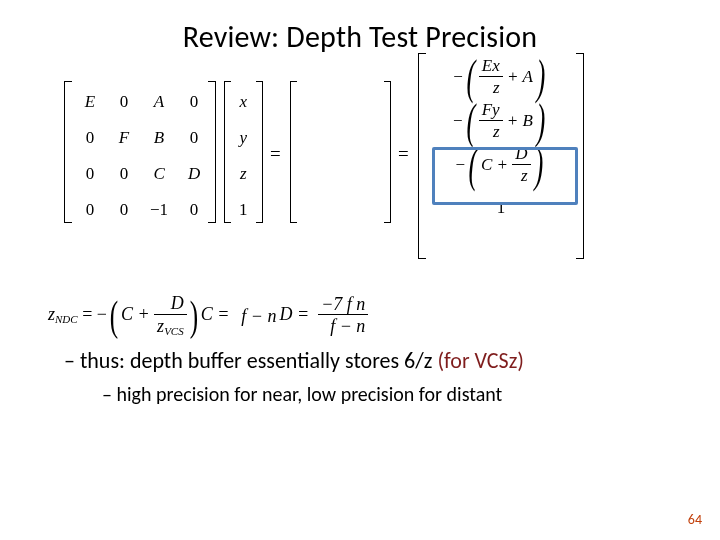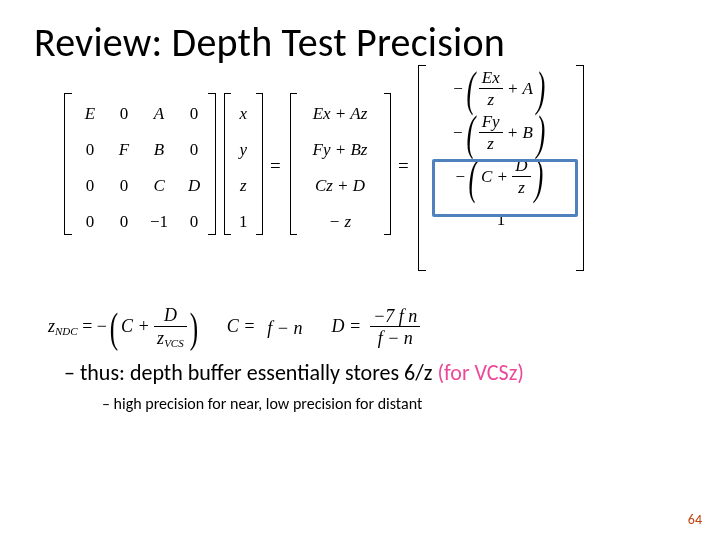--- a/index.html
+++ b/index.html
@@ -1,47 +1,47 @@
 <!DOCTYPE html>
 <html><head>
 <meta charset="utf-8">
 <style>
   html,body{margin:0;padding:0}
   body{width:720px;height:540px;background:#fff;font-family:Calibri,Arial,sans-serif;color:#000;position:relative;overflow:hidden}
   .slide{padding:18px 34px 0 34px}
-  h1{font-size:40px;font-weight:400;text-align:left;margin:0 0 14px 0;letter-spacing:.2px}
+  h1{font-size:30px;font-weight:400;text-align:center;margin:0 0 14px 0;letter-spacing:.2px}
   .b1{font-size:22px;line-height:1.15;margin:0 0 4px 0;padding-left:48px;text-indent:-18px}
   .b1::before{content:"– ";}
-  .b2{font-size:16px;margin:8px 0 0 0;padding-left:86px;text-indent:-18px}
+  .b2{font-size:20px;margin:8px 0 0 0;padding-left:86px;text-indent:-18px}
   .b2::before{content:"– ";}
   .u{text-decoration:underline}
   .eqwrap{position:relative;height:210px;margin:6px 0 14px 0}
   .math{font-family:'Times New Roman',Times,serif}
   .i{font-style:italic}
   
   .br{position:absolute;display:inline-block}
   .brL{border-left:1.5px solid #000;border-top:1.5px solid #000;border-bottom:1.5px solid #000}
   .brR{border-right:1.5px solid #000;border-top:1.5px solid #000;border-bottom:1.5px solid #000}
   .mtx{position:absolute;font-size:17px;line-height:34px;text-align:center}
   .mtx td{padding:0 8px;font-family:'Times New Roman',serif;font-style:italic;min-width:16px}
   .mtx td.n{font-style:normal}
   .vec{position:absolute;font-size:17px;line-height:34px;text-align:center}
   .vec td{padding:0 6px;font-family:'Times New Roman',serif;font-style:italic}
   .rveccell{font-family:'Times New Roman',serif;font-style:italic;font-size:17px;height:44px;display:flex;align-items:center;justify-content:center}
   .eq{position:absolute;font-family:'Times New Roman',serif;font-size:19px}
-  .frac{display:inline-block;vertical-align:middle;text-align:center}
+  .frac{display:inline-block;vertical-align:middle;text-align:right}
   .frac .n{display:block;border-bottom:1.2px solid #000;padding:0 3px;line-height:1.15}
   .frac .d{display:block;padding:0 3px;line-height:1.25}
   .paren{font-size:42px;line-height:0;vertical-align:-10px;display:inline-block;font-weight:100;transform:scaleX(.6)}
   .bigparen{font-size:48px;line-height:0;vertical-align:-12px;display:inline-block;transform:scaleX(.55)}
   .minus{font-style:normal}
   .hl{position:absolute;border:3px solid #4f81bd;border-radius:2px}
   .pagenum{position:absolute;right:18px;bottom:12px;font-size:14px;color:#c2410c}
   
-  .frow{font-family:'Times New Roman',serif;font-size:18px;display:flex;align-items:center;gap:26px;margin:2px 0 10px 14px}
+  .frow{font-family:'Times New Roman',serif;font-size:18px;display:flex;align-items:center;margin:2px 0 10px 14px}
   .sub{font-size:11px;font-style:italic;vertical-align:-3px}
 </style>
 </head>
 <body>
 
 <div class="slide">
   <h1>Review: Depth Test Precision</h1>
 
 
   <div class="eqwrap math">
@@ -93,36 +93,20 @@
       <tr>
             <td style="font-style:normal">1</td>
           </tr>
     </tbody>
       </table>
 
     <div class="eq" style="left:236px;top:74px;font-style:normal">=</div>
 
     <div class="br brL" style="left:256px;top:12px;width:6px;height:140px"></div>
     <div class="br brR" style="left:350px;top:12px;width:6px;height:140px"></div>
-    <table class="vec" style="left:263px;top:14px;width:86px">
-      <tbody>
-          <tr>
-            <td>Ex + Az</td>
-          </tr>
-      <tr>
-            <td>Fy + Bz</td>
-          </tr>
-      <tr>
-            <td>Cz + D</td>
-          </tr>
-      <tr>
-            <td>− z</td>
-          </tr>
-    </tbody>
-      </table>
 
     <div class="eq" style="left:364px;top:74px;font-style:normal">=</div>
 
     <div class="br brL" style="left:384px;top:-16px;width:7px;height:204px"></div>
     <div class="br brR" style="left:542px;top:-16px;width:7px;height:204px"></div>
 
     <div style="position:absolute;left:392px;top:-14px;width:150px">
       <div class="rveccell">
         <span class="minus">−</span><span class="bigparen">(</span>
         <span class="frac">
@@ -164,18 +148,18 @@
       <span class="i">C =</span>&nbsp;
       <span class="frac"><span class="d i">f − n</span></span>
     </span>
     <span>
       <span class="i">D =</span>&nbsp;
       <span class="frac"><span class="n i">−7 f n</span><span class="d i">f − n</span></span>
     </span>
   </div>
 
   <p class="b1">
-    <span>thus: depth buffer essentially stores 6/z </span><span style="color:#ec4899">(for VCSz)</span>
+    <span>thus: depth buffer essentially stores 6/z </span><span style="color:#7f1d1d">(for VCSz)</span>
   </p>
   <p class="b2">high precision for near, low precision for distant</p>
 </div>
 
 <div class="pagenum">64</div>
 
 </body></html>

